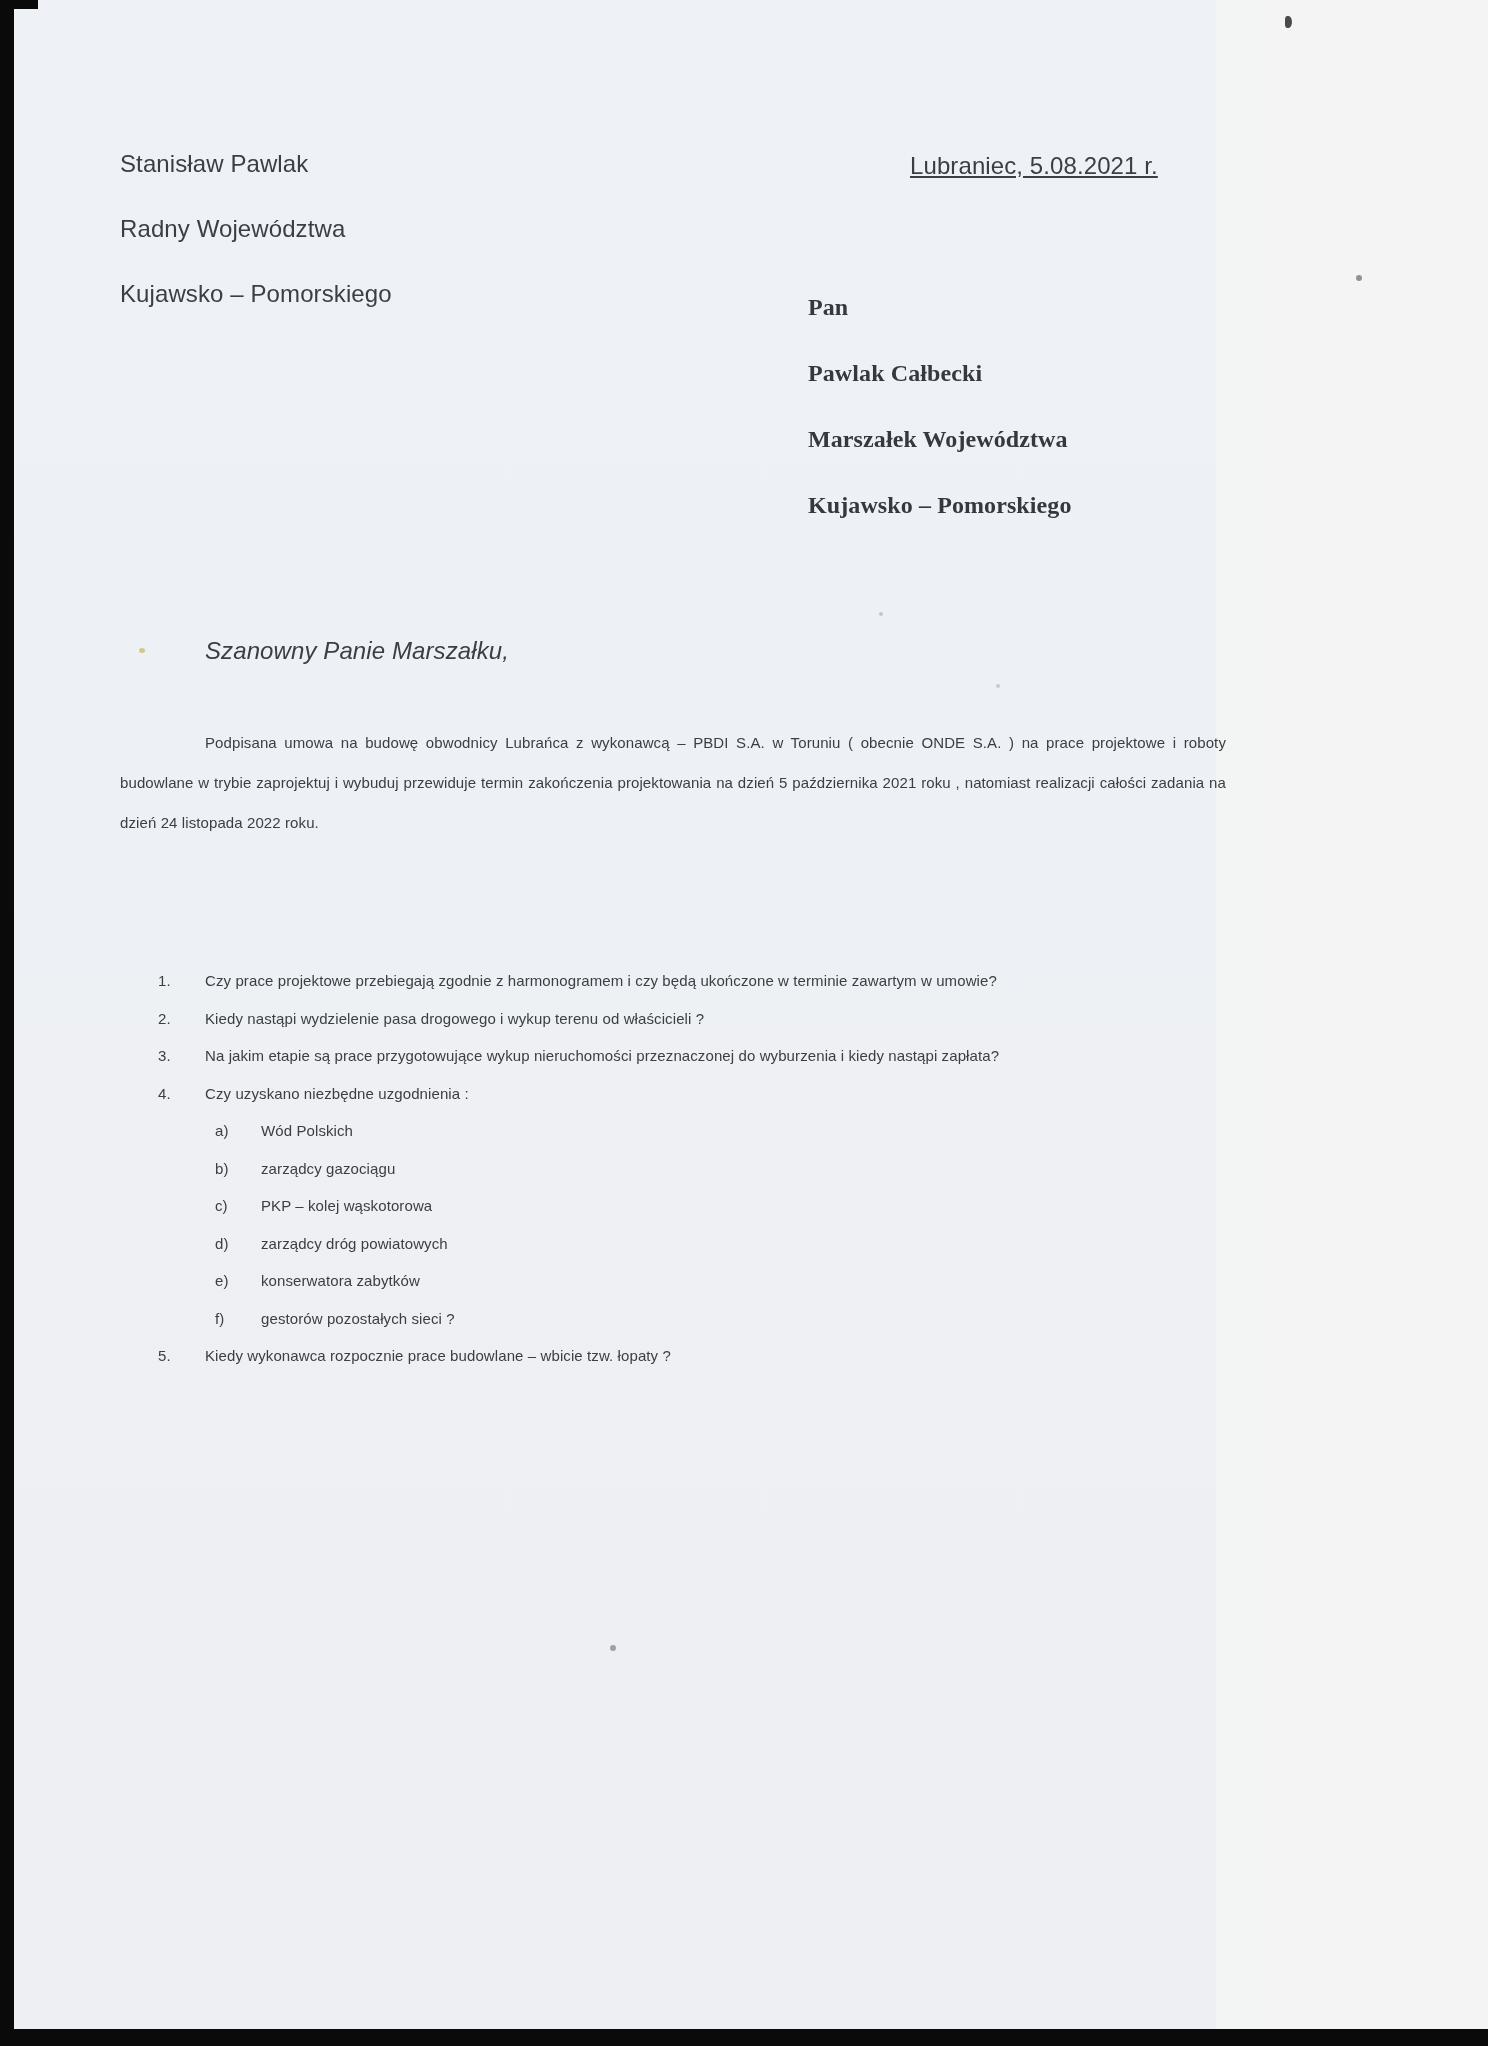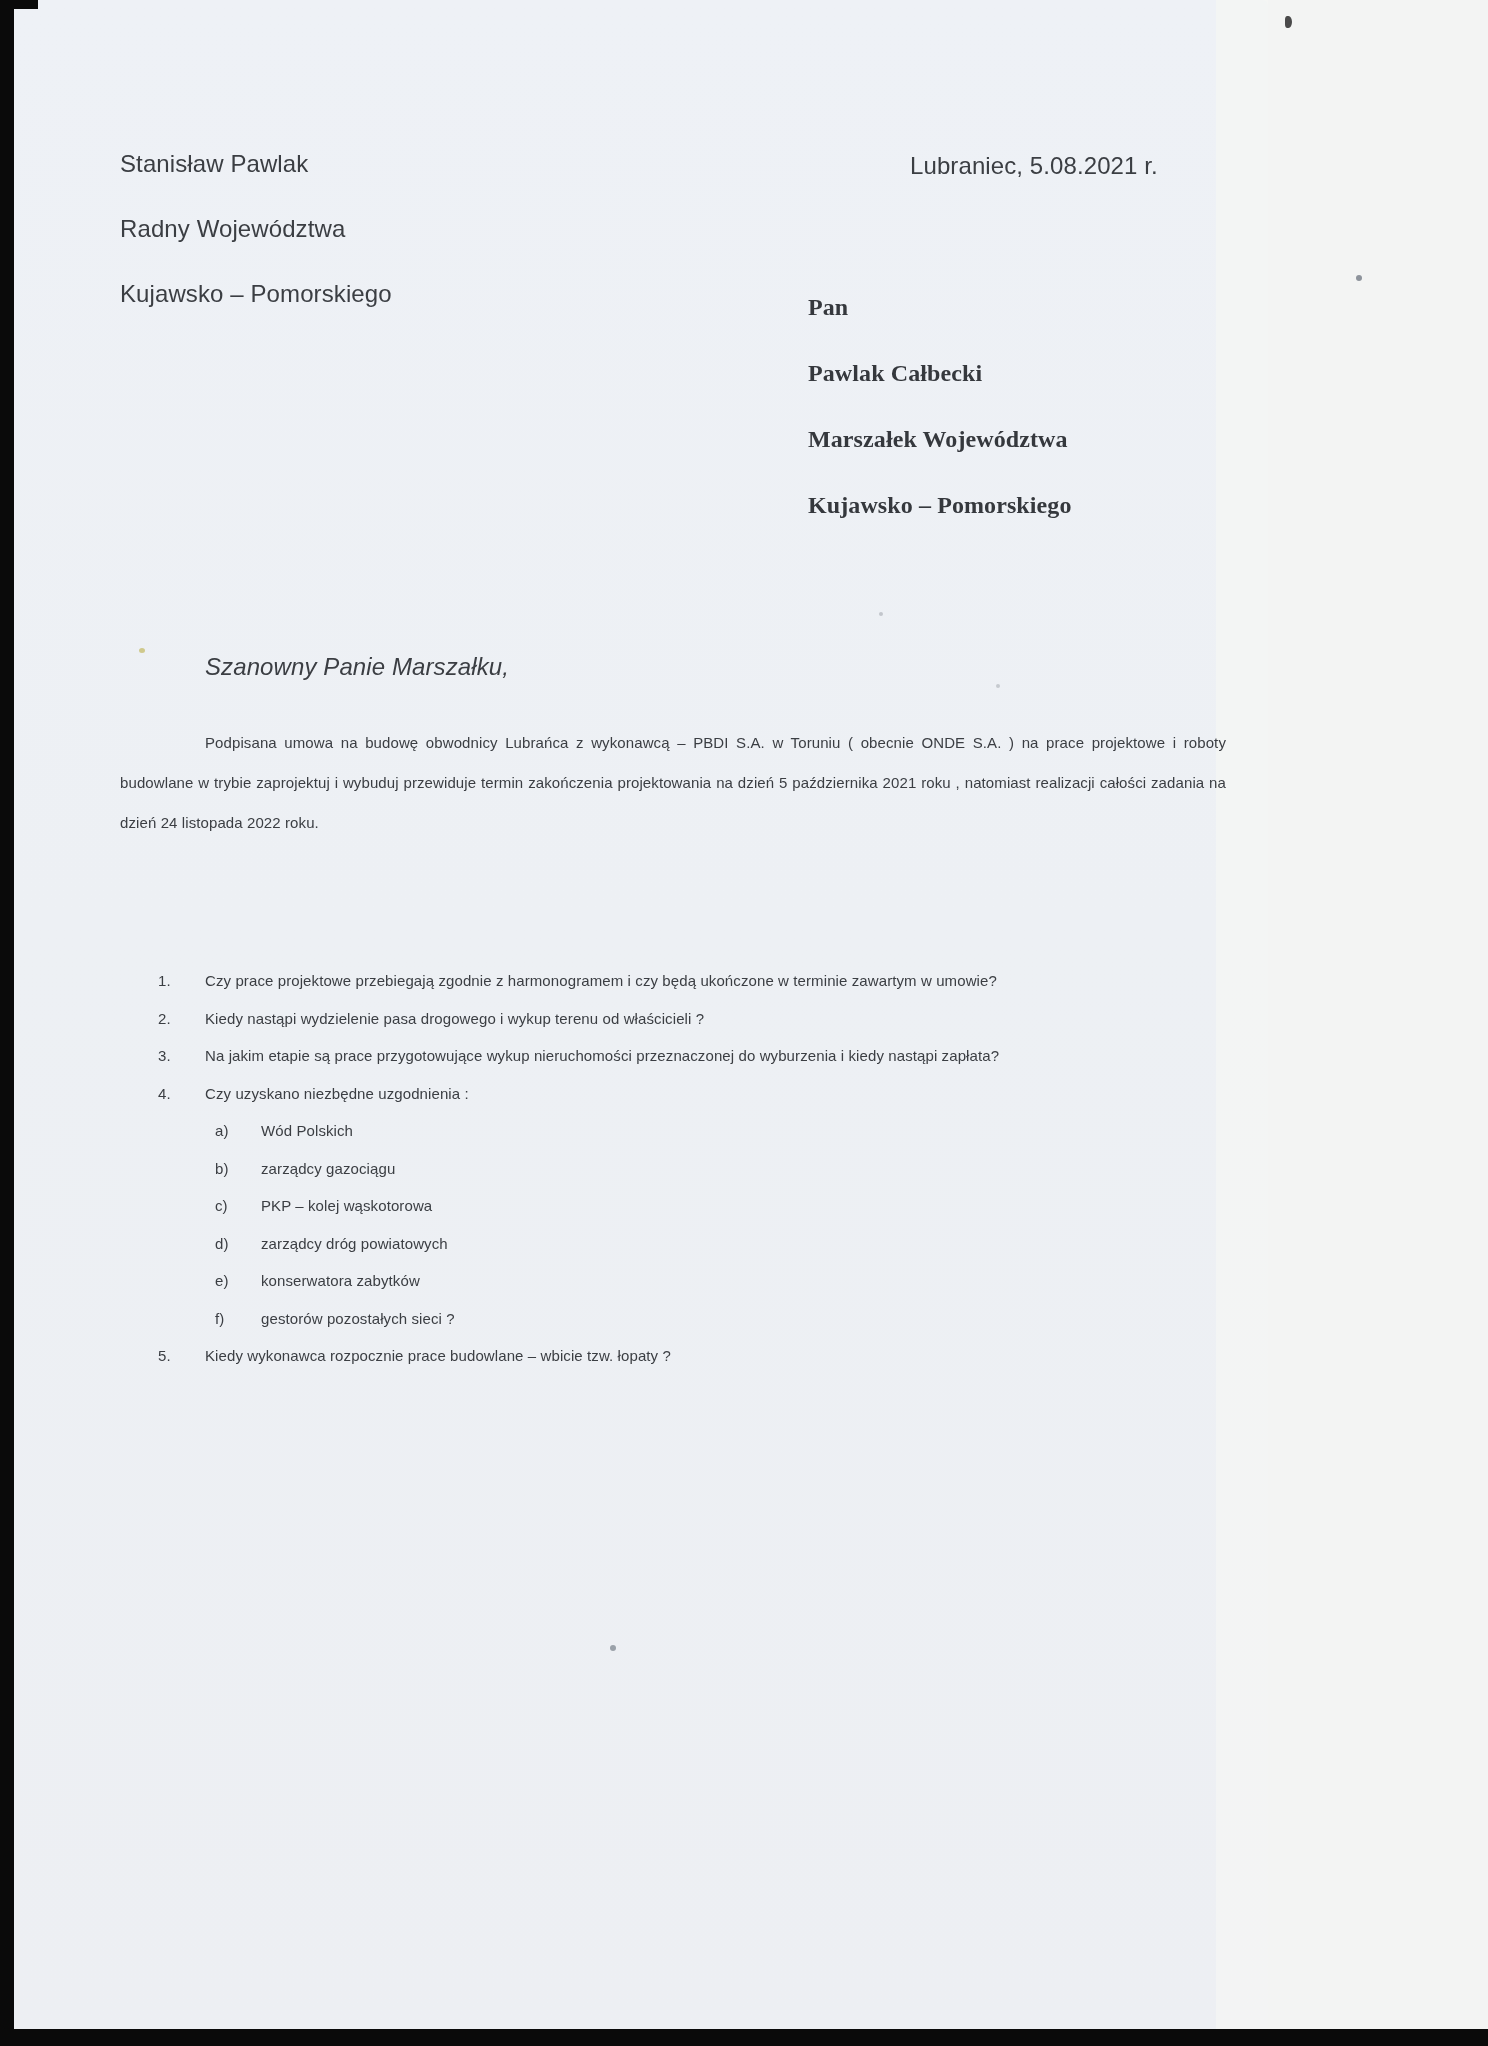--- a/index.html
+++ b/index.html
@@ -71,34 +71,34 @@
     color: #3b3e43;
   }
   .sender {
     left: 120px; top: 150px;
     font-size: 24px;
   }
   .sender .line { line-height: 28px; margin-bottom: 37px; }
 
   .dateline {
     left: 910px; top: 152px;
-    font-size: 24px; line-height: 28px;
+    font-size: 24px; line-height: 28px; text-decoration: underline;
   }
 
   .recipient {
     left: 808px; top: 293px;
     font-size: 24px;
     font-weight: bold;
     color: #35383d;
     font-family: Liberation Serif, serif;
   }
   .recipient .line { line-height: 28px; margin-bottom: 38px; }
 
   .salutation {
-    left: 205px; top: 652px;
+    left: 205px; top: 636px;
     font-style: italic;
     font-size: 24px; line-height: 30px;
   }
 
   .para {
     left: 120px; top: 723px;
     width: 1106px;
     text-align: justify;
     text-indent: 85px;
   }

